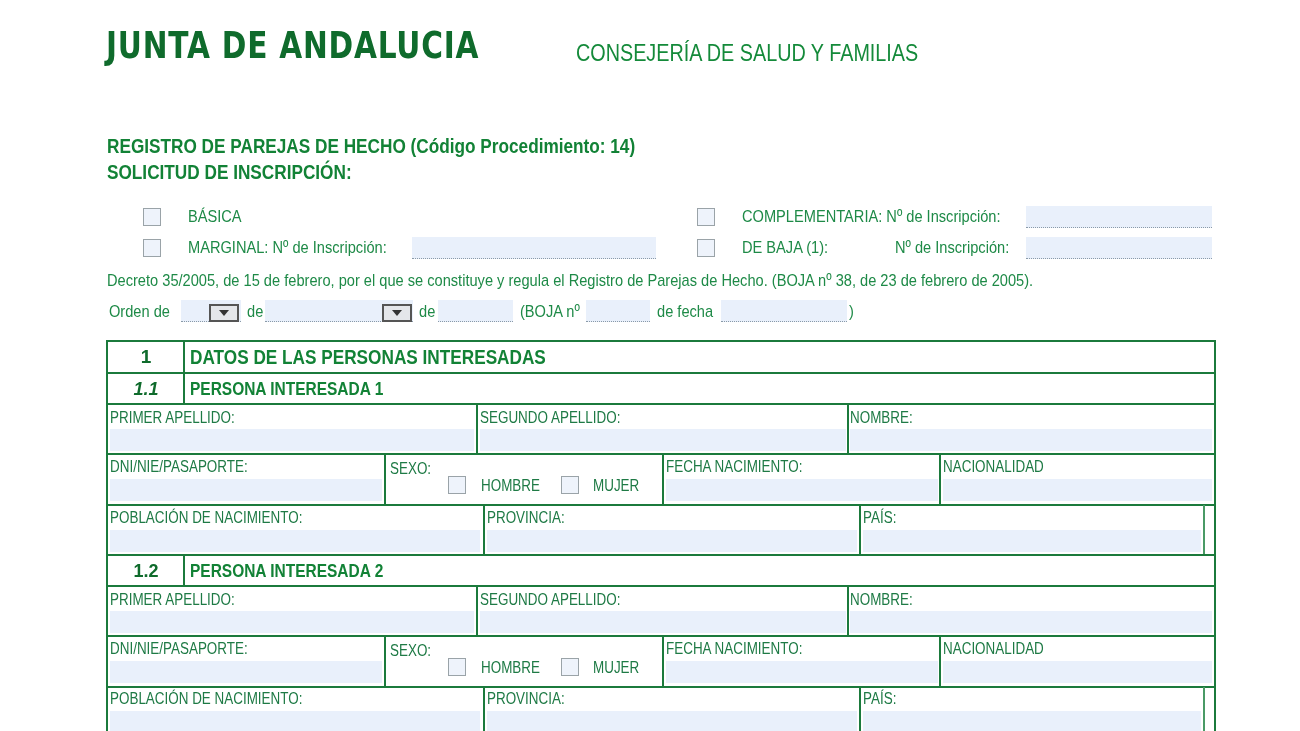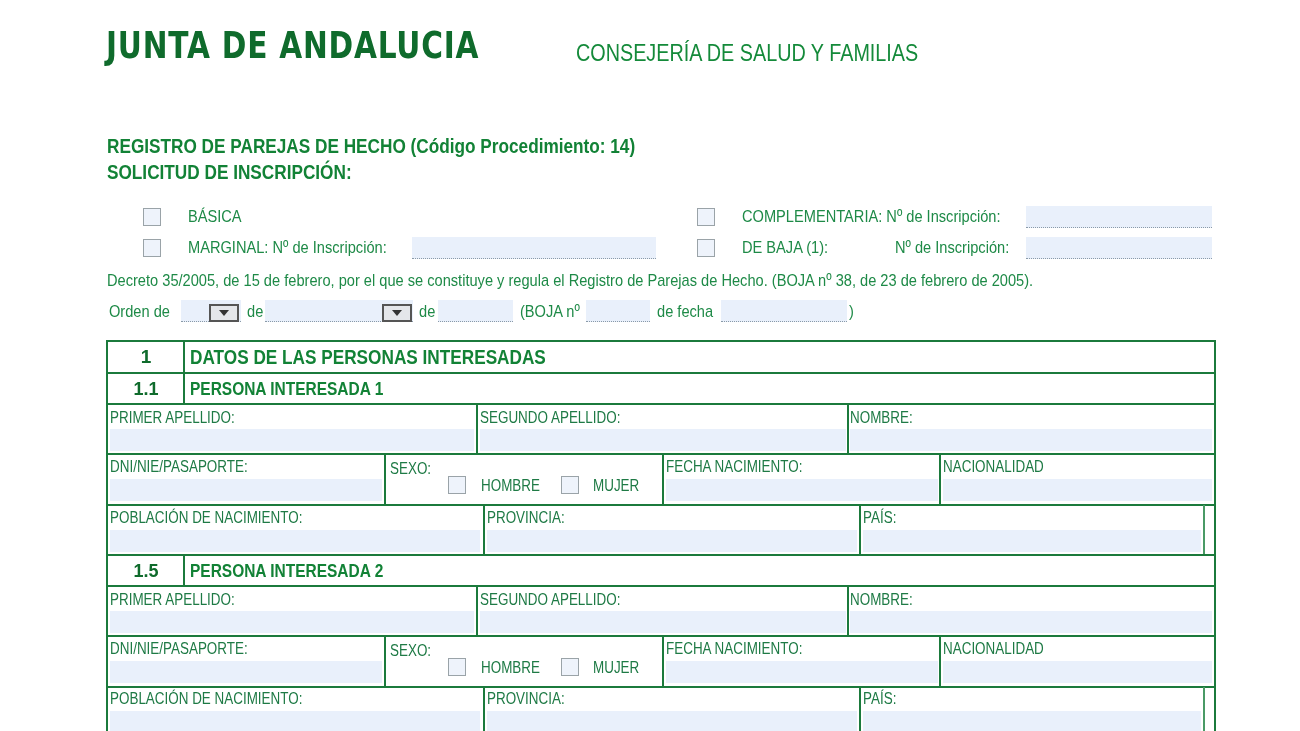--- a/index.html
+++ b/index.html
@@ -91,21 +91,21 @@
 <div class="abs field" style="left:721px; top:300px; width:126px;"></div>
 <div class="abs lbl" style="left:849px; top:302px;">)</div>
 
 <div class="abs tbl">
 
   <div class="abs sec-num" style="left:0; top:4px; width:76px;">1</div>
   <div class="vline" style="left:75px; top:0; height:31px;"></div>
   <div class="abs sec-title" style="left:82px; top:4px;">DATOS DE LAS PERSONAS INTERESADAS</div>
   <div class="hline" style="top:30px;"></div>
 
-  <div class="abs sec-num" style="left:0; top:36px; width:76px; font-size:18px;">1.1</div>
+  <div class="abs sec-num" style="left:0; top:36px; width:76px; font-size:18px;font-style:italic;">1.1</div>
   <div class="vline" style="left:75px; top:30px; height:32px;"></div>
   <div class="abs sub-title" style="left:82px; top:36px;">PERSONA INTERESADA 1</div>
   <div class="hline" style="top:61px; height:1.5px;"></div>
 
   <div class="abs cell-lbl" style="left:2px; top:67px;">PRIMER APELLIDO:</div>
   <div class="abs cell-field" style="left:2px; top:87px; width:364px;"></div>
   <div class="vline" style="left:368px; top:62px; height:50px; width:1.5px;"></div>
   <div class="abs cell-lbl" style="left:372px; top:67px;">SEGUNDO APELLIDO:</div>
   <div class="abs cell-field" style="left:372px; top:87px; width:366px;"></div>
   <div class="vline" style="left:739px; top:62px; height:50px; width:1.5px;"></div>
@@ -133,21 +133,21 @@
   <div class="abs cell-field" style="left:2px; top:188px; width:370px;"></div>
   <div class="vline" style="left:375px; top:163px; height:50px; width:1.5px;"></div>
   <div class="abs cell-lbl" style="left:379px; top:167px;">PROVINCIA:</div>
   <div class="abs cell-field" style="left:379px; top:188px; width:370px;"></div>
   <div class="vline" style="left:751px; top:163px; height:50px; width:1.5px;"></div>
   <div class="abs cell-lbl" style="left:755px; top:167px;">PAÍS:</div>
   <div class="abs cell-field" style="left:755px; top:188px; width:338px;"></div>
   <div class="vline" style="left:1095px; top:163px; height:50px; width:1.5px; background:#4a9a66;"></div>
   <div class="hline" style="top:212px;"></div>
 
-  <div class="abs sec-num" style="left:0; top:218px; width:76px; font-size:18px;">1.5</div>
+  <div class="abs sec-num" style="left:0; top:218px; width:76px; font-size:18px;">1.2</div>
   <div class="vline" style="left:75px; top:213px; height:32px;"></div>
   <div class="abs sub-title" style="left:82px; top:218px;">PERSONA INTERESADA 2</div>
   <div class="hline" style="top:243px; height:1.5px;"></div>
 
   <div class="abs cell-lbl" style="left:2px; top:249px;">PRIMER APELLIDO:</div>
   <div class="abs cell-field" style="left:2px; top:269px; width:364px;"></div>
   <div class="vline" style="left:368px; top:244px; height:50px; width:1.5px;"></div>
   <div class="abs cell-lbl" style="left:372px; top:249px;">SEGUNDO APELLIDO:</div>
   <div class="abs cell-field" style="left:372px; top:269px; width:366px;"></div>
   <div class="vline" style="left:739px; top:244px; height:50px; width:1.5px;"></div>

